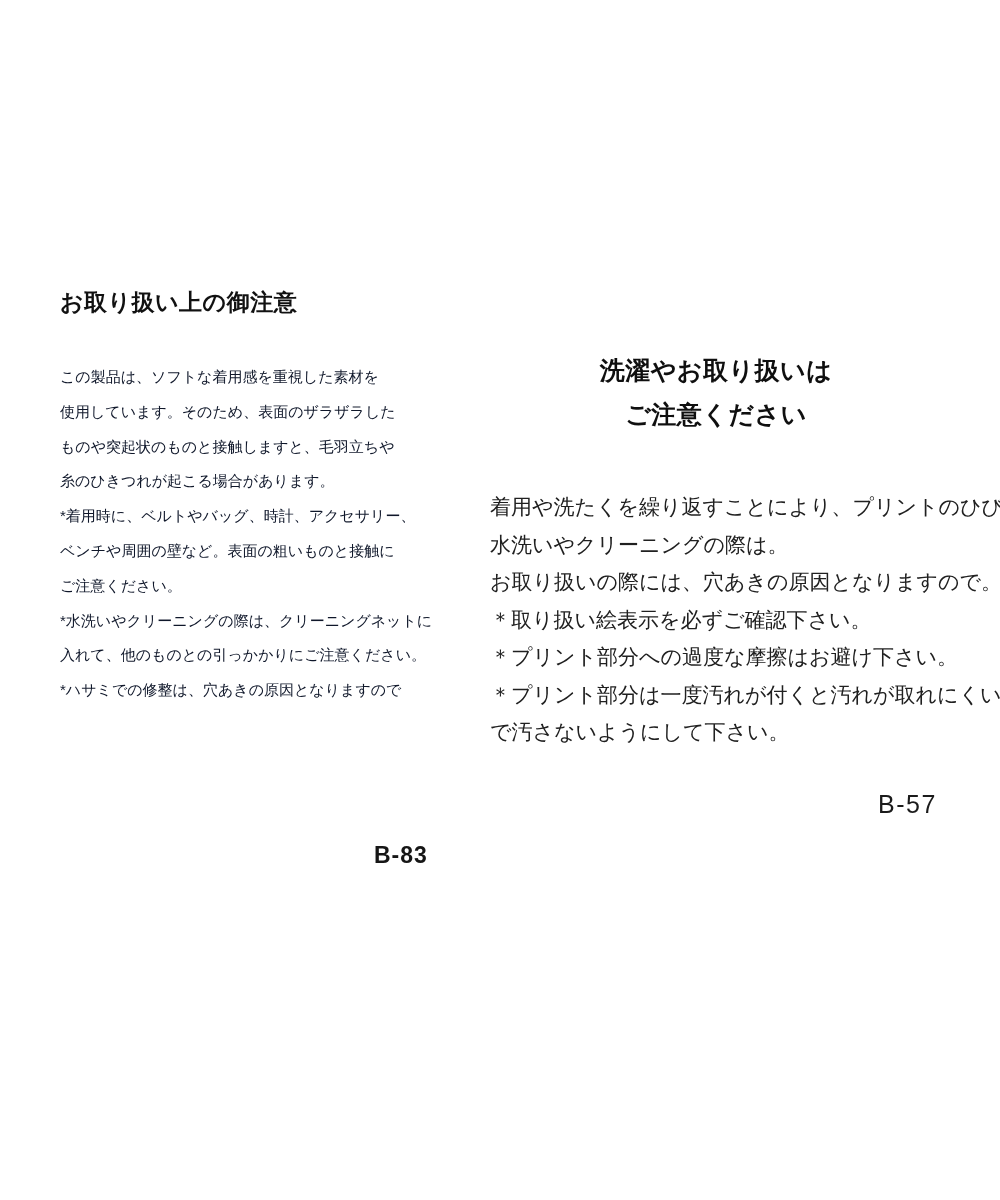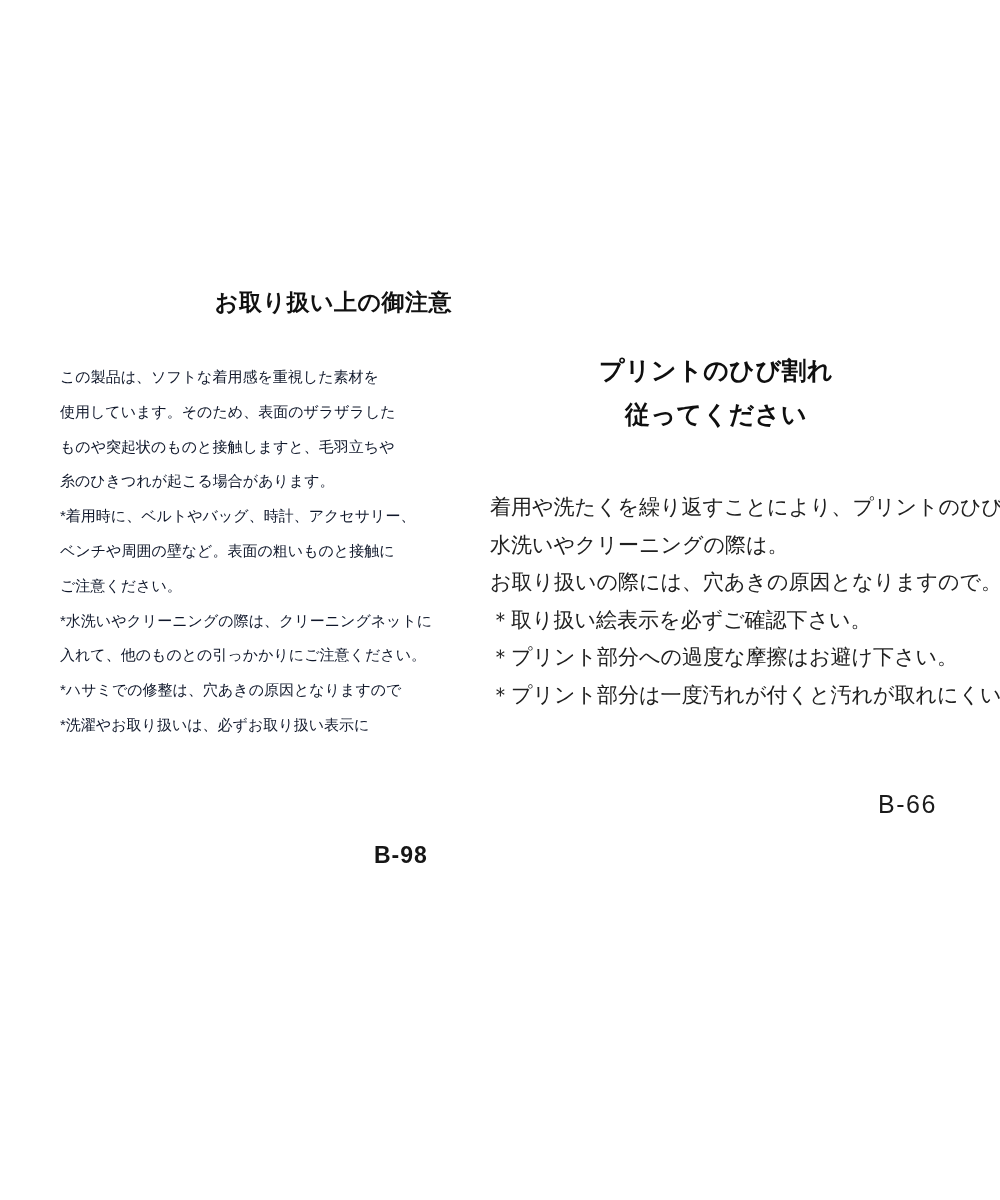--- a/index.html
+++ b/index.html
@@ -14,21 +14,21 @@
     color: #1e1e1e;
   }
   
   .left-label {
     position: absolute;
     left: 60px;
     top: 288px;
     width: 392px;
   }
   .left-label .label-title {
-    text-align: right;
+    text-align: left;
     font-weight: bold;
     color: #111111;
     font-size: 23px;
     line-height: 28px;
     letter-spacing: 0.5px;
   }
   .left-label .label-body {
     margin-top: 44px;
     font-size: 15px;
     line-height: 34.8px;
@@ -88,34 +88,34 @@
       <div class="body-line">この製品は、ソフトな着用感を重視した素材を</div>
       <div class="body-line">使用しています。そのため、表面のザラザラした</div>
       <div class="body-line">ものや突起状のものと接触しますと、毛羽立ちや</div>
       <div class="body-line">糸のひきつれが起こる場合があります。</div>
       <div class="body-line">*着用時に、ベルトやバッグ、時計、アクセサリー、</div>
       <div class="body-line">ベンチや周囲の壁など。表面の粗いものと接触に</div>
       <div class="body-line">ご注意ください。</div>
       <div class="body-line">*水洗いやクリーニングの際は、クリーニングネットに</div>
       <div class="body-line">入れて、他のものとの引っかかりにご注意ください。</div>
       <div class="body-line">*ハサミでの修整は、穴あきの原因となりますので</div>
-      <div class="body-line">*洗濯やお取り扱いは、必ずお取り扱い表示に</div>
     </div>
-    <div class="page-code">B-98</div>
+    <div class="page-code">B-83</div>
   </section>
 
   <section class="right-label">
     <h1 class="label-title">
-      <div>プリントのひび割れ</div>
-      <div>従ってください</div>
+      <div>洗濯やお取り扱いは</div>
+      <div>ご注意ください</div>
     </h1>
     <div class="label-body">
       <div class="body-line">着用や洗たくを繰り返すことにより、プリントのひび割れ</div>
       <div class="body-line">水洗いやクリーニングの際は。</div>
       <div class="body-line">お取り扱いの際には、穴あきの原因となりますので。</div>
       <div class="body-line">＊取り扱い絵表示を必ずご確認下さい。</div>
       <div class="body-line">＊プリント部分への過度な摩擦はお避け下さい。</div>
       <div class="body-line">＊プリント部分は一度汚れが付くと汚れが取れにくいの</div>
+      <div class="body-line">で汚さないようにして下さい。</div>
     </div>
-    <div class="page-code">B-66</div>
+    <div class="page-code">B-57</div>
   </section>
 
 </div>
 
 </body></html>

